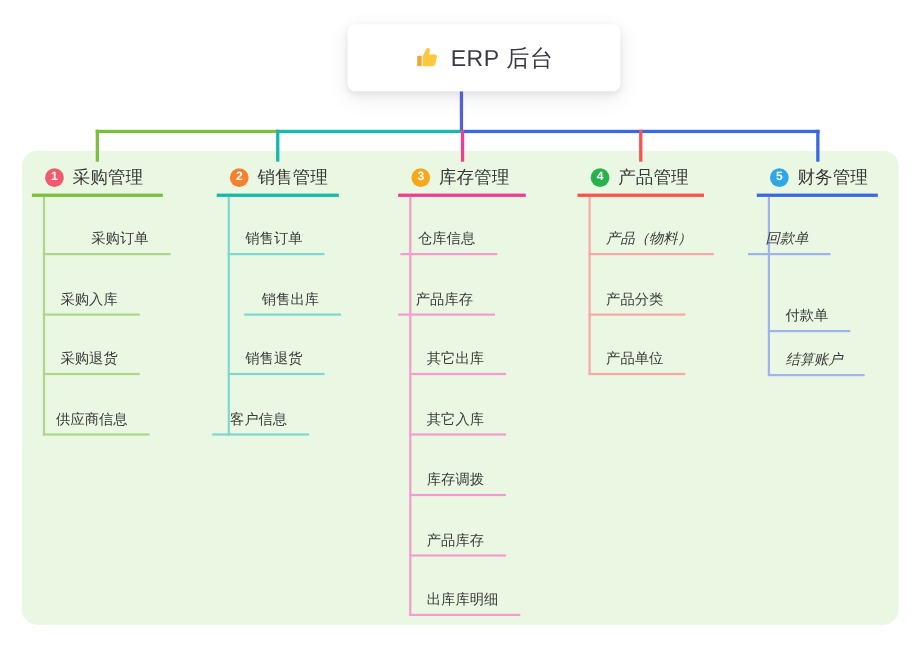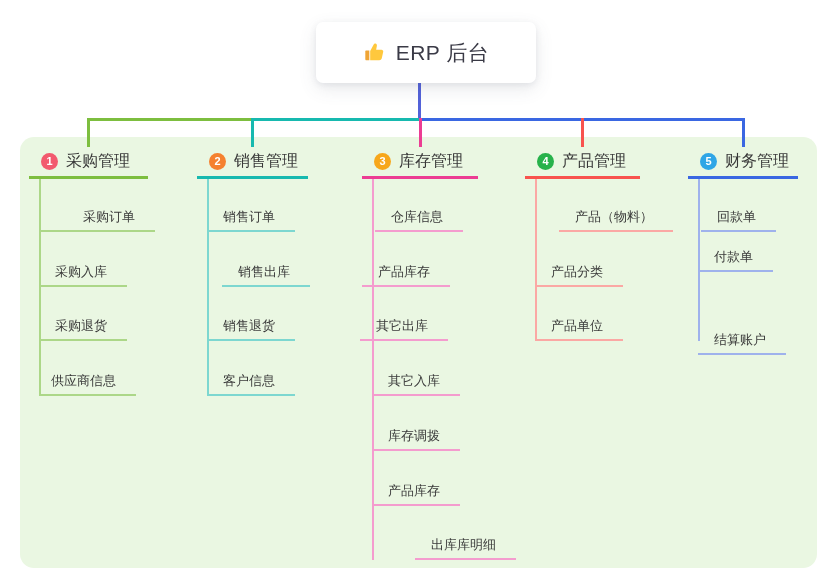--- a/index.html
+++ b/index.html
@@ -1,20 +1,20 @@
 <!DOCTYPE html>
 <html><head>
 <meta charset="utf-8">
 <style>
   html,body{margin:0;padding:0;background:#ffffff;}
   body{width:839px;height:588px;font-family:"Liberation Sans","DejaVu Sans",sans-serif;}
   #diagram{position:relative;width:839px;height:588px;overflow:hidden;background:#ffffff;}
   .panel{position:absolute;left:20px;top:137px;width:797px;height:431px;
          background:#EAF7E2;border-radius:14px;}
-  .root-card{position:absolute;left:316px;top:22px;width:220px;height:61px;background:#ffffff;
+  .root-card{position:absolute;left:316px;top:22px;width:248px;height:61px;background:#ffffff;
              border-radius:7px;box-shadow:0 2px 6px rgba(80,90,110,.10),0 6px 18px rgba(80,90,110,.12);
              display:flex;align-items:center;justify-content:center;gap:10px;cursor:pointer;}
   .root-title{font-size:21px;color:#3A3A46;font-weight:500;letter-spacing:.5px;white-space:nowrap;}
   .thumb{display:inline-flex;align-items:center;}
   .line{position:absolute;}
   .btitle{position:absolute;height:20px;display:flex;align-items:center;gap:8px;
           font-size:16px;color:#383838;white-space:nowrap;cursor:pointer;}
   .badge{width:17px;height:17px;border-radius:50%;color:#fff;font-size:11px;font-weight:700;
          display:inline-flex;align-items:center;justify-content:center;flex:0 0 17px;line-height:17px;}
   .child{position:absolute;font-size:13px;color:#3A3A3A;line-height:18px;
@@ -56,46 +56,46 @@
       <div class="child" style="left: 39px; top: 263px; border-bottom: 2px solid rgb(172, 215, 136);">采购入库</div>
       <div class="child" style="left: 39px; top: 317px; border-bottom: 2px solid rgb(172, 215, 136);">采购退货</div>
       <div class="child" style="left: 39px; top: 372px; border-bottom: 2px solid rgb(172, 215, 136); padding-left: 12px;">供应商信息</div>
       <div class="btitle" style="left: 209px; top: 151px;">
         <span class="badge" style="background: rgb(245, 129, 47);">2</span>
         <span>销售管理</span>
       </div>
       <div class="child" style="left: 207px; top: 208px; border-bottom: 2px solid rgb(125, 215, 208); text-align: center;">销售订单</div>
       <div class="child" style="left: 222px; top: 263px; border-bottom: 2px solid rgb(125, 215, 208);">销售出库</div>
       <div class="child" style="left: 207px; top: 317px; border-bottom: 2px solid rgb(125, 215, 208);">销售退货</div>
-      <div class="child" style="left: 207px; top: 372px; border-bottom: 2px solid rgb(125, 215, 208);">客户信息</div>
+      <div class="child" style="left: 193px; top: 372px; border-bottom: 2px solid rgb(125, 215, 208);">客户信息</div>
       <div class="btitle" style="left: 374px; top: 151px;">
         <span class="badge" style="background: rgb(247, 167, 27);">3</span>
         <span>库存管理</span>
       </div>
-      <div class="child" style="left: 375px; top: 208px; border-bottom: 2px solid rgb(244, 156, 206);">仓库信息</div>
+      <div class="child" style="left: 364px; top: 208px; border-bottom: 2px solid rgb(244, 156, 206);">仓库信息</div>
       <div class="child" style="left: 362px; top: 263px; border-bottom: 2px solid rgb(244, 156, 206);">产品库存</div>
-      <div class="child" style="left: 360px; top: 317px; border-bottom: 2px solid rgb(244, 156, 206); text-align: center;">其它出库</div>
+      <div class="child" style="left: 372px; top: 317px; border-bottom: 2px solid rgb(244, 156, 206); text-align: center;">其它出库</div>
       <div class="child" style="left: 372px; top: 372px; border-bottom: 2px solid rgb(244, 156, 206);">其它入库</div>
       <div class="child" style="left: 372px; top: 427px; border-bottom: 2px solid rgb(244, 156, 206);">库存调拨</div>
       <div class="child" style="left: 372px; top: 482px; border-bottom: 2px solid rgb(244, 156, 206);">产品库存</div>
-      <div class="child" style="left: 372px; top: 536px; border-bottom: 2px solid rgb(244, 156, 206); margin-left: 43px;">出库库明细</div>
+      <div class="child" style="left: 372px; top: 536px; border-bottom: 2px solid rgb(244, 156, 206);">出库库明细</div>
       <div class="btitle" style="left: 537px; top: 151px;">
         <span class="badge" style="background: rgb(39, 178, 75);">4</span>
         <span>产品管理</span>
       </div>
-      <div class="child" style="left: 559px; top: 208px; border-bottom: 2px solid rgb(251, 168, 164);">产品（物料）</div>
+      <div class="child" style="left: 535px; top: 208px; border-bottom: 2px solid rgb(251, 168, 164); font-style: italic;">产品（物料）</div>
       <div class="child" style="left: 535px; top: 263px; border-bottom: 2px solid rgb(251, 168, 164);">产品分类</div>
       <div class="child" style="left: 535px; top: 317px; border-bottom: 2px solid rgb(251, 168, 164);">产品单位</div>
       <div class="btitle" style="left: 700px; top: 151px;">
         <span class="badge" style="background: rgb(47, 166, 230);">5</span>
         <span>财务管理</span>
       </div>
-      <div class="child" style="left: 701px; top: 208px; border-bottom: 2px solid rgb(159, 178, 236);">回款单</div>
-      <div class="child" style="left: 698px; top: 248px; border-bottom: 2px solid rgb(159, 178, 236); text-align: center;">付款单</div>
-      <div class="child" style="left: 698px; top: 331px; border-bottom: 2px solid rgb(159, 178, 236);">结算账户</div>
+      <div class="child" style="left: 680px; top: 208px; border-bottom: 2px solid rgb(159, 178, 236); font-style: italic;">回款单</div>
+      <div class="child" style="left: 698px; top: 278px; border-bottom: 2px solid rgb(159, 178, 236); text-align: center;">付款单</div>
+      <div class="child" style="left: 698px; top: 318px; border-bottom: 2px solid rgb(159, 178, 236); font-style: italic;">结算账户</div>
     </div>
 
   <div class="root-card">
     <span class="thumb">
       <svg width="23" height="23" viewBox="0 0 24 24">
         <path d="M7.5 10.5 L11 3.8 c.4-.8 1.2-1.3 2-1.1 1 .2 1.7 1.2 1.5 2.2 L13.7 9 h5.6 c1.2 0 2.1 1.1 1.8 2.3 l-1.5 6.6 c-.3 1.2-1.4 2.1-2.6 2.1 H7.5 Z" fill="#FFC83D"></path>
         <path d="M3.4 10 h3.2 v10 H3.4 c-.55 0-1-.45-1-1 v-8 c0-.55.45-1 1-1 Z" fill="#EFA435"></path>
       </svg>
     </span>
     <span class="root-title">ERP 后台</span>

